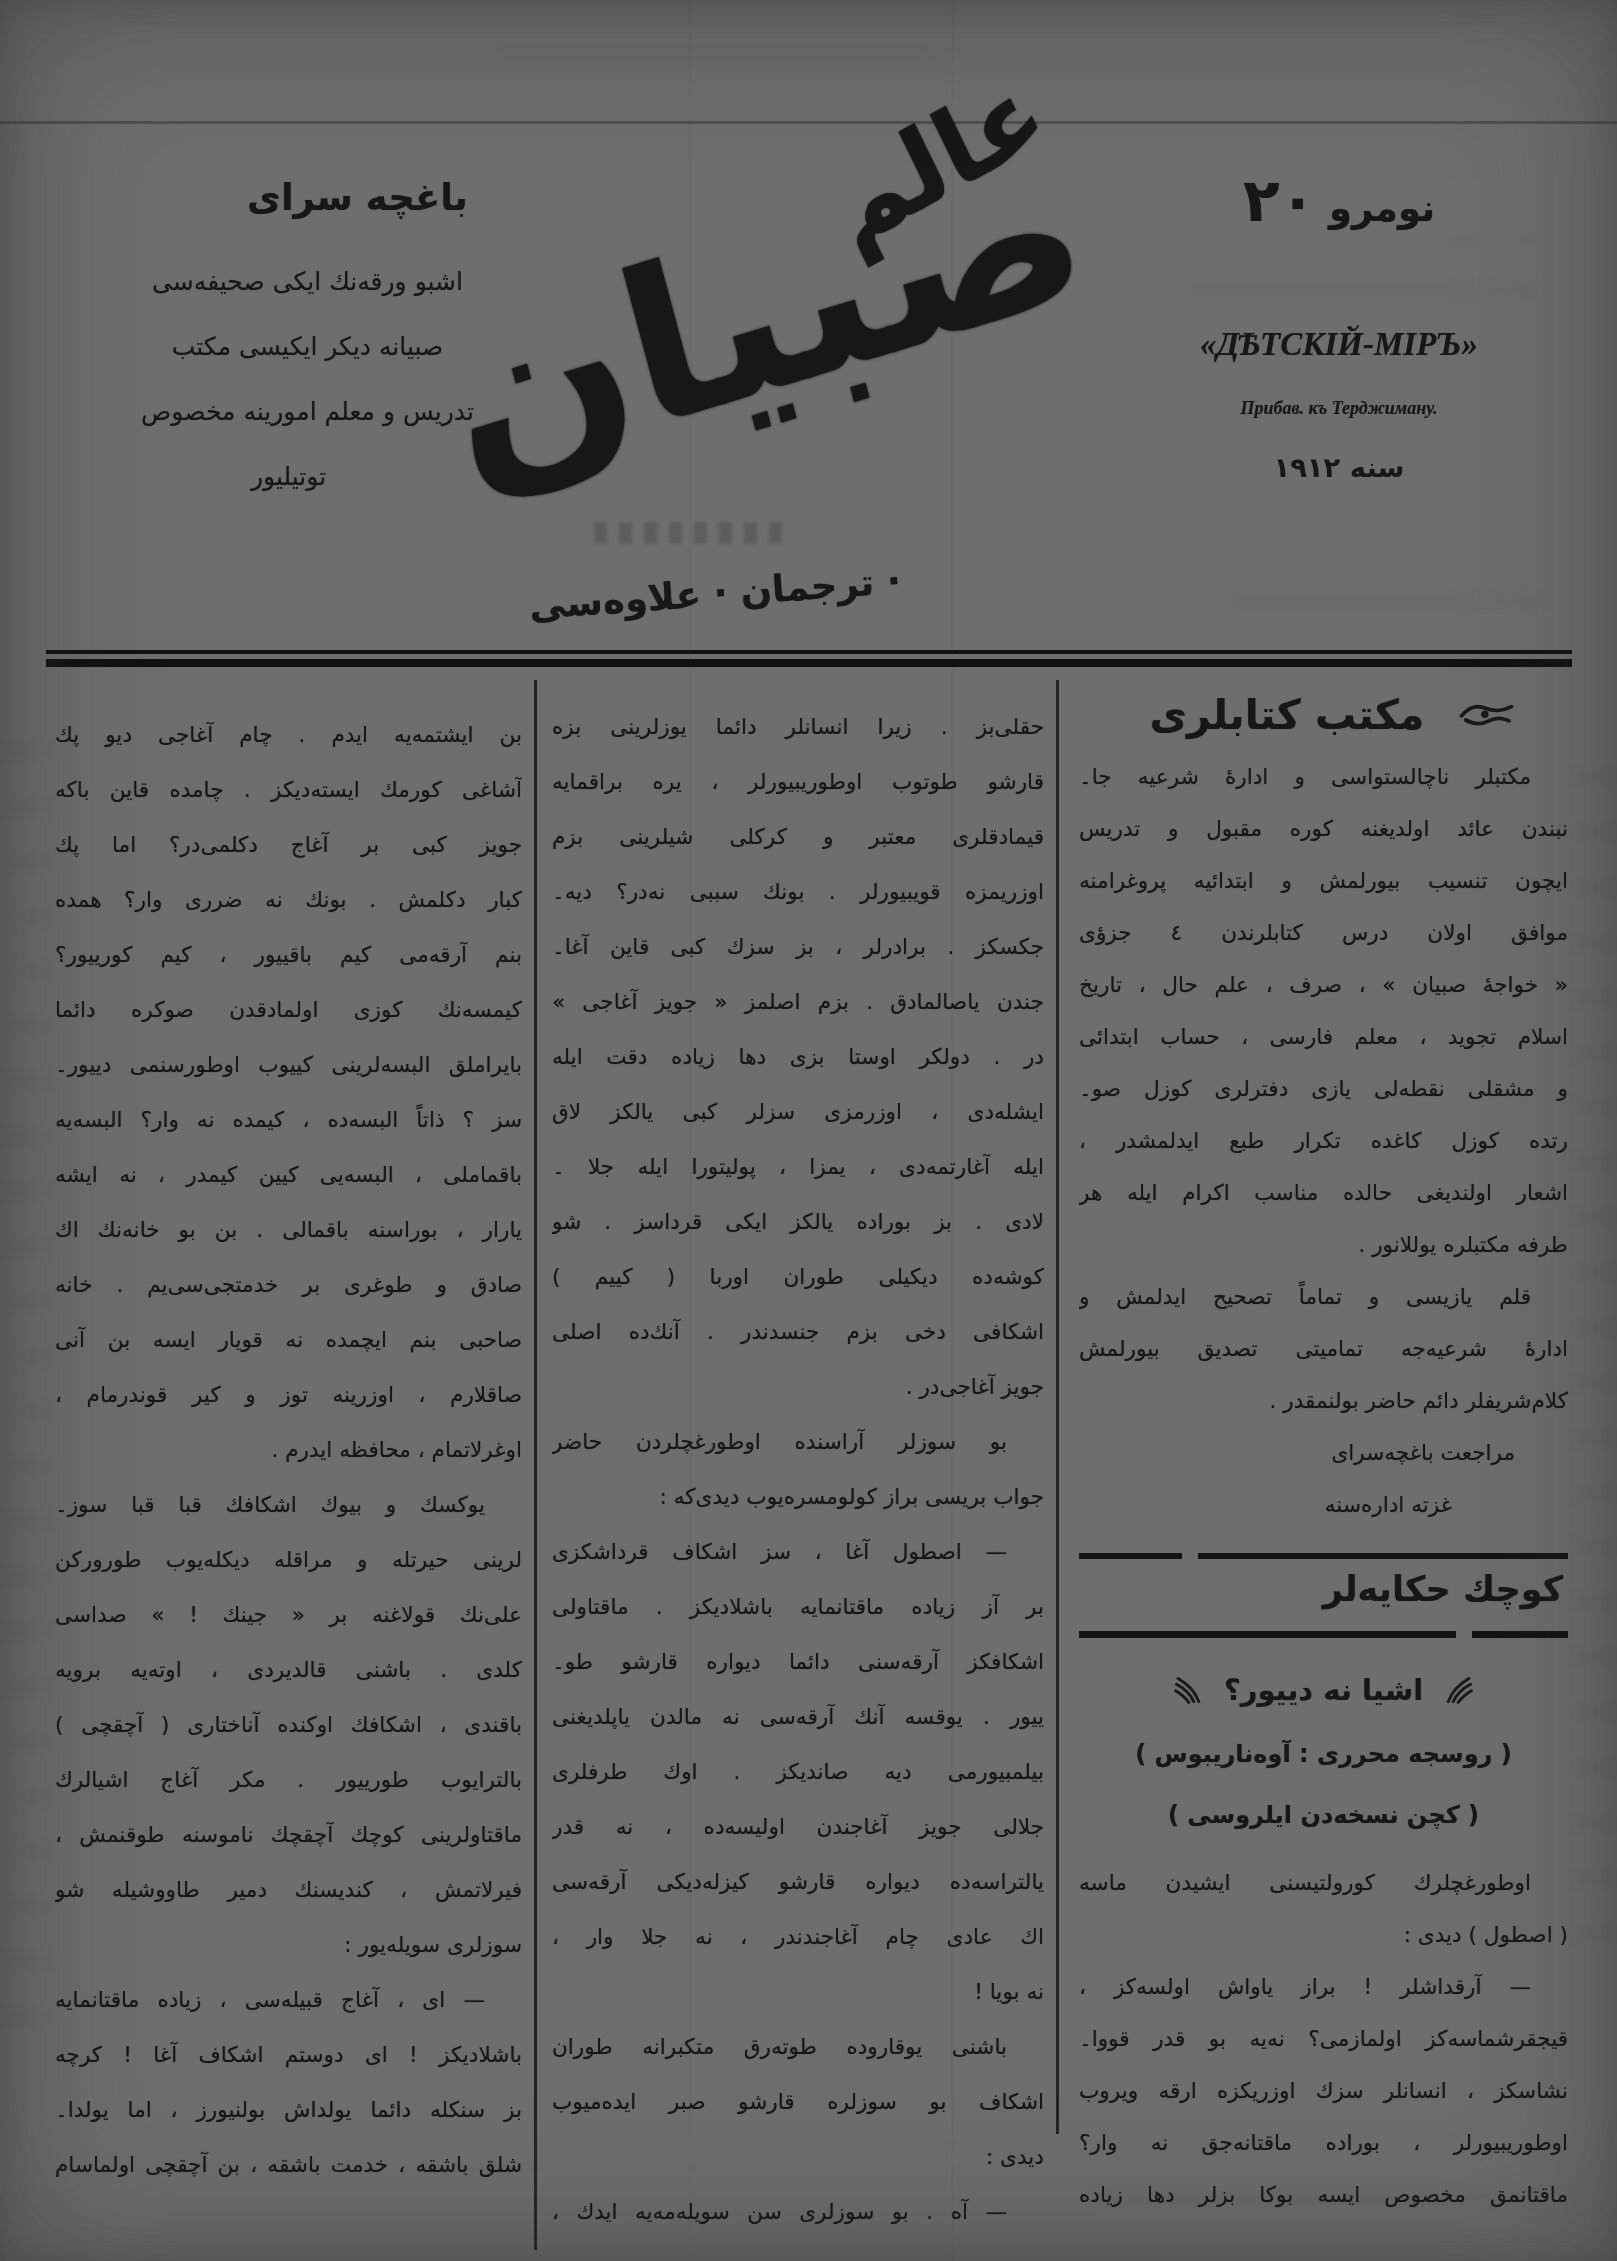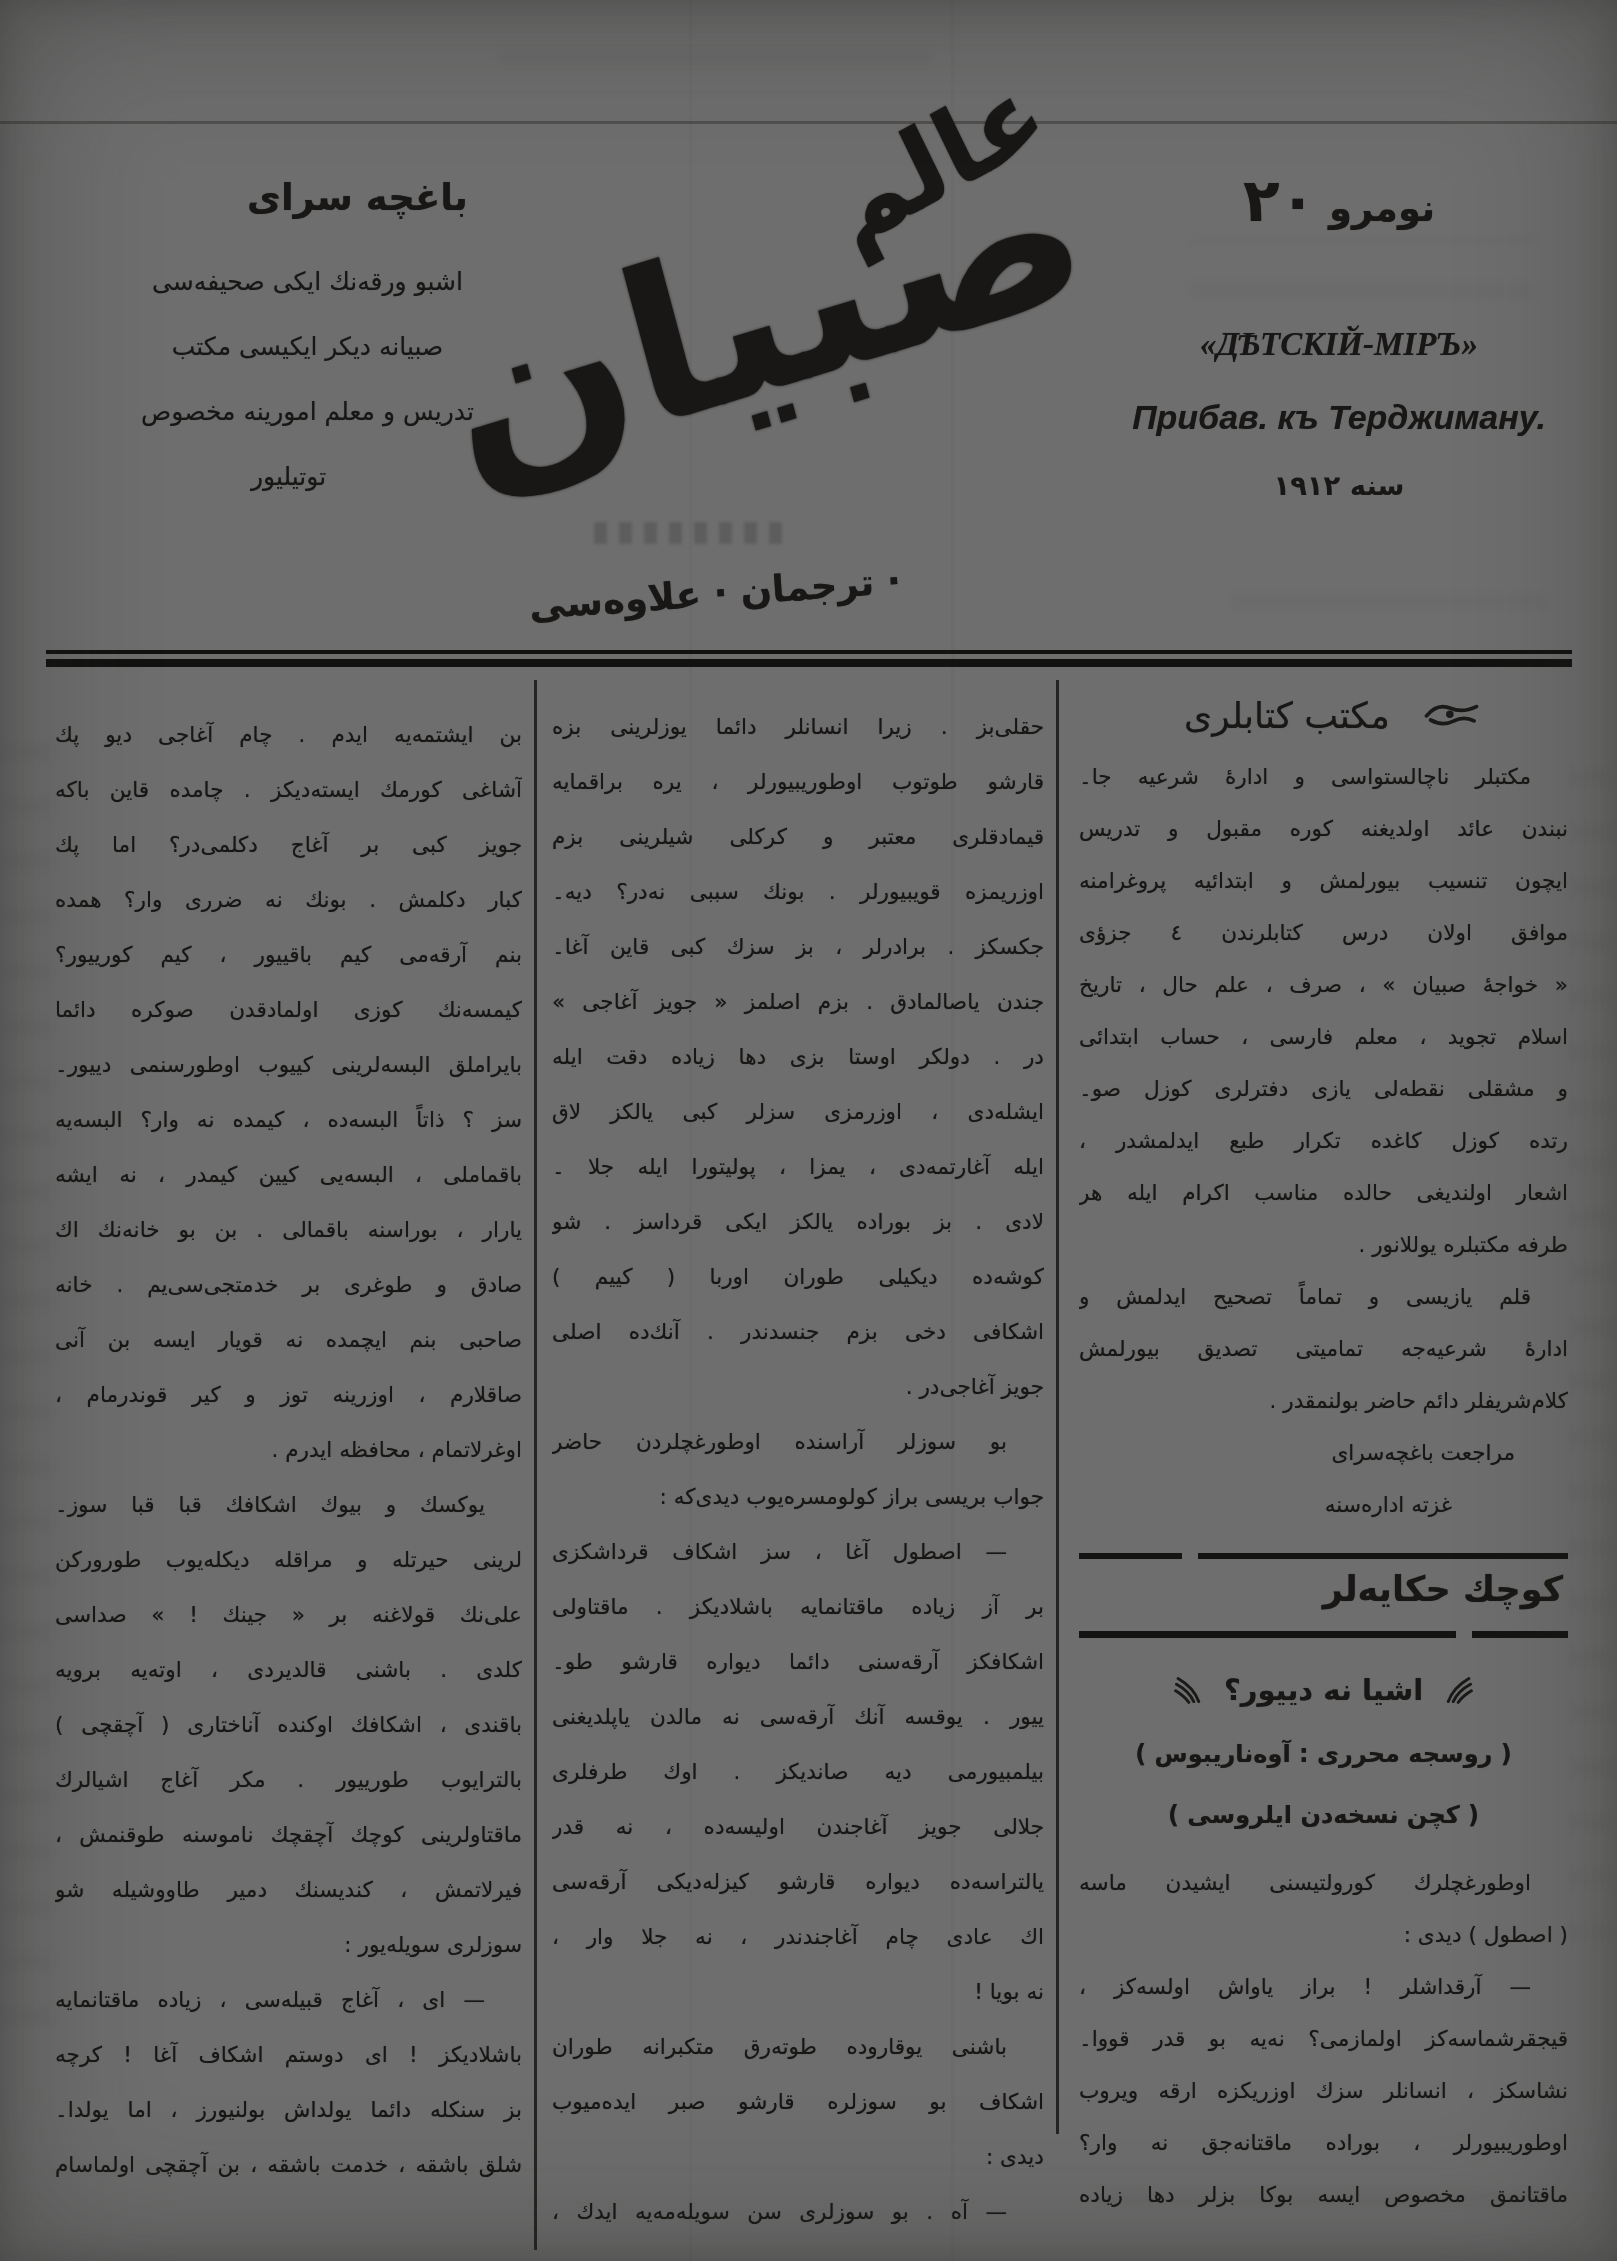--- a/index.html
+++ b/index.html
@@ -37,22 +37,22 @@
     transform:rotate(-15deg) skewY(-2deg) scaleX(1.04);transform-origin:40% 60%;
     text-shadow:0 0 2.5px rgba(10,10,10,.8);}
   .title-note{position:absolute;left:582px;top:522px;width:208px;height:21.6px;opacity:.38;filter:blur(1.7px);
     background:repeating-linear-gradient(90deg, rgba(0,0,0,0) 0 11.6px, #444 11.6px 25px);border-radius:10px;}
 
   .head-right{position:absolute;left:1123px;top:165px;width:432px;text-align:center;}
   .issue-no{direction:rtl;font-size:37px;font-weight:bold;text-shadow:0 0 0.8px rgba(10,10,10,.6);}
   .issue-no b{font-size:60px;letter-spacing:3.3px;}
   .ru-title{margin-top:91px;font-family:"Liberation Serif", serif;font-style:italic;font-weight:bold;
     font-size:33px;white-space:nowrap;text-shadow:0 0 0.8px rgba(10,10,10,.5);}
-  .ru-sub{margin-top:35px;font-family:Liberation Sans, sans-serif;font-style:italic;font-weight:bold;
-    font-size:34px;white-space:nowrap;text-shadow:0 0 0.8px rgba(10,10,10,.45);}
+  .ru-sub{margin-top:35px;font-family:Liberation Serif, serif;font-style:italic;font-weight:bold;
+    font-size:18px;white-space:nowrap;text-shadow:0 0 0.8px rgba(10,10,10,.45);}
   .year{margin-top:33px;direction:rtl;font-size:27.4px;font-weight:bold;}
 
   .subtitle{position:absolute;left:499px;top:572px;width:432px;direction:rtl;text-align:center;
     font-size:37px;font-weight:bold;transform:rotate(-4deg);text-shadow:0 0 0.8px rgba(10,10,10,.55);}
 
   .main-rule{position:absolute;left:46px;top:650px;width:1526px;}
   .main-rule .r1{height:4.2px;background:#121210;}
   .main-rule .r2{height:8.3px;background:#121210;margin-top:5px;}
 
   
@@ -69,21 +69,21 @@
   .tline{font-size:21.6px;line-height:55px;max-height:55px;overflow:hidden;
     text-align:justify;text-align-last:justify;-moz-text-align-last:justify;}
   .col-right .tline{line-height:52px;max-height:52px;}
   .tline.start{text-indent:37px;}
   .tline.end{text-align-last:right;-moz-text-align-last:right;}
   .tline.a1{text-align:right;text-align-last:right;padding-right:53px;}
   .tline.a2{text-align:right;text-align-last:right;padding-right:116px;}
 
   .sec-head{display:flex;direction:rtl;align-items:center;justify-content:center;gap:18.3px;
     height:62px;margin-bottom:5px;}
-  .sec-head h2{margin:16px;font-size:36px;font-weight:normal;letter-spacing:1.7px;}
+  .sec-head h2{margin:16px;font-size:41px;font-weight:bold;letter-spacing:1.7px;}
   .orn{display:inline-flex;}
 
   .rule-broken{display:flex;direction:ltr;gap:16.6px;height:6.7px;margin:21.6px 0 10px;}
   .rule-broken .seg{background:#141412;height:100%;}
   .rule-broken.rb-top .s1{flex:0 0 21%;} .rule-broken.rb-top .s2{flex:1;}
   .rule-broken.rb-bot .s1{flex:0 0 77%;} .rule-broken.rb-bot .s2{flex:1;}
   .sec2-title{margin:3.3px 0;font-size:35px;font-weight:bold;text-align:right;padding-right:5px;}
 
   .story-title{display:flex;direction:rtl;align-items:center;justify-content:center;gap:21.6px;
     margin-top:35px;font-size:29px;font-weight:bold;}

